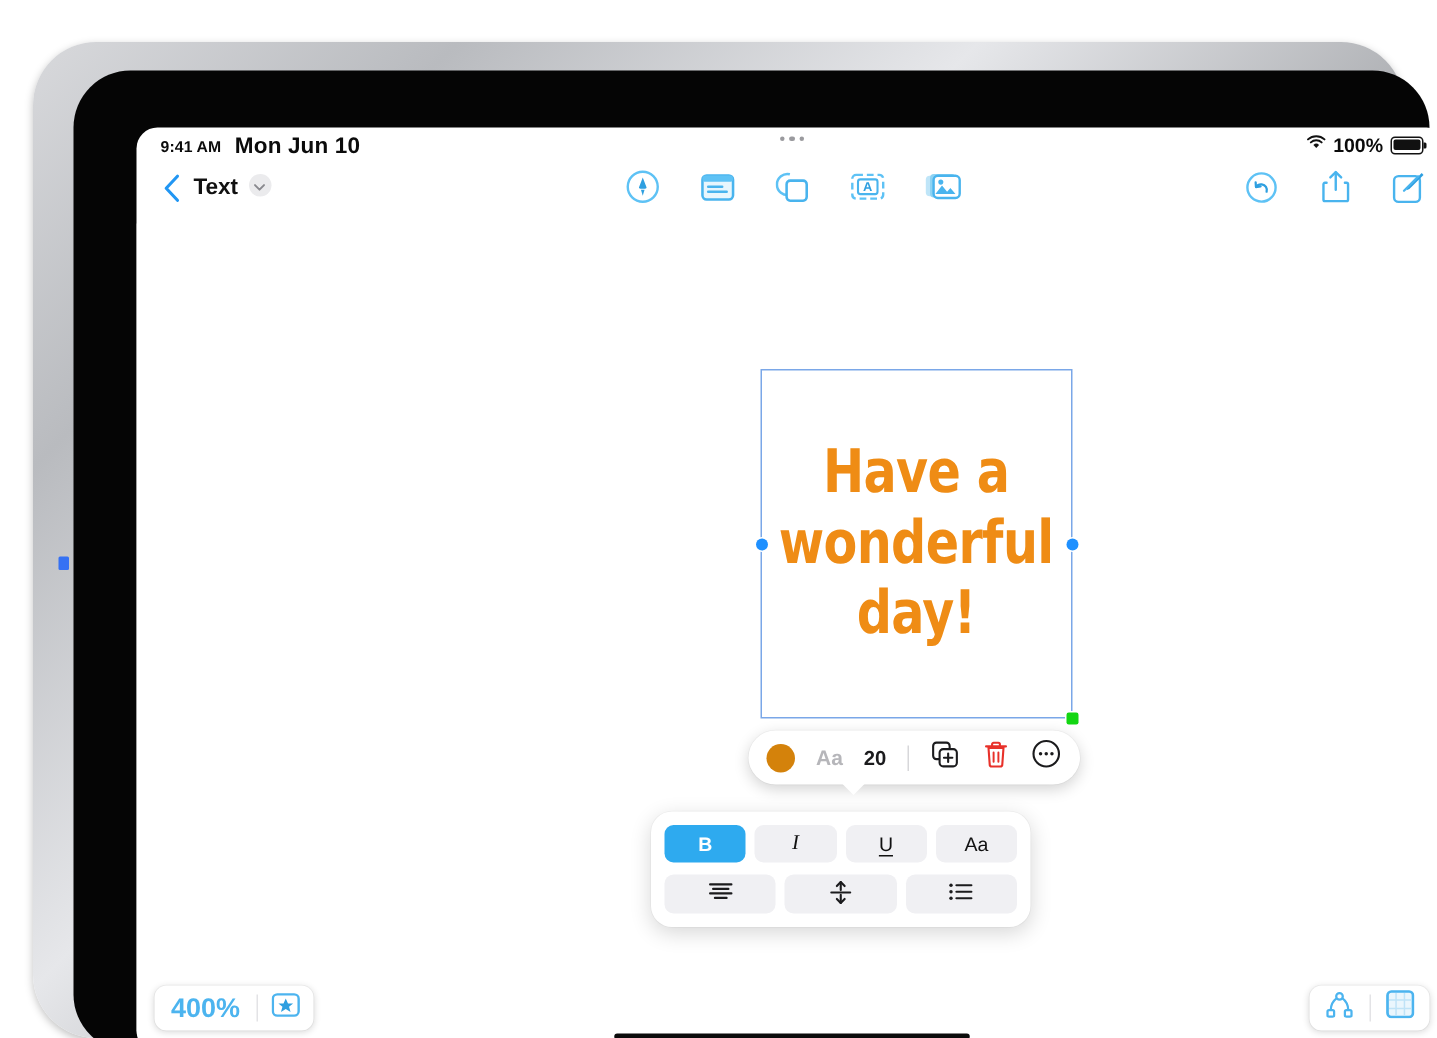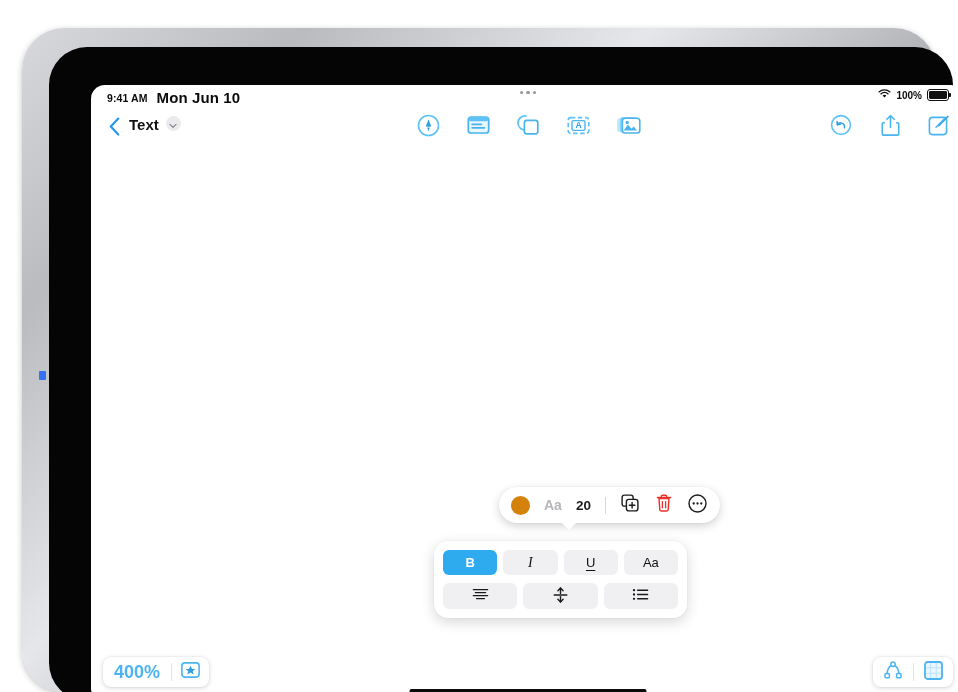--- a/index.html
+++ b/index.html
@@ -34,21 +34,21 @@
 
   
   .statusbar{
     position:absolute;left:0;top:0;width:874px;height:22px;
     display:flex;align-items:center;color:#111;font-size:10.5px;font-weight:bold;
   }
   .status-left{position:absolute;left:16px;top:4px;display:flex;gap:9px;align-items:center;}
   .status-time{font-size:10.5px;font-weight:bold;color:#0b0b0b;letter-spacing:.1px;}
   .status-date{font-size:15px;font-weight:bold;color:#0b0b0b;letter-spacing:.1px;}
   .status-right{position:absolute;right:16px;top:4px;display:flex;gap:5px;align-items:center;}
-  .status-batt-pct{font-size:10px;font-weight:bold;color:#0b0b0b;}
+  .status-batt-pct{font-size:13px;font-weight:bold;color:#0b0b0b;}
   .batt{
     width:20px;height:10px;border:1.3px solid #111;border-radius:3px;position:relative;
     display:inline-block;
   }
   .batt:after{
     content:"";position:absolute;right:-3.2px;top:3px;width:1.8px;height:4px;
     background:#111;border-radius:0 1px 1px 0;
   }
   .batt i{position:absolute;left:1.2px;top:1.2px;bottom:1.2px;right:1.2px;background:#111;border-radius:1.4px;display:block;}
   .multitask{
@@ -305,20 +305,28 @@
                   <path d="M19.8 1.4 21 2.6 11.6 12l-2 .8.8-2z" fill="#2e9fe0"></path>
                   <path d="M17.6 3.6 8 13.2" stroke="#49b4ee" stroke-width="1.5" stroke-linecap="round"></path>
                 </svg>
               </span>
             </div>
           </div>
         </div>
 
         <div class="canvas">
 
+          <div class="textbox">
+            <div class="textbox-copy">Have a
+wonderful
+day!</div>
+            <span class="handle left"></span>
+            <span class="handle right"></span>
+            <span class="handle corner"></span>
+          </div>
 
           <div class="ctx-toolbar">
             <span class="swatch"></span>
             <span class="ctx-aa">Aa</span>
             <span class="ctx-size">20</span>
             <span class="ctx-div"></span>
 
             <span class="ctx-icon">
               <span>
                 <svg width="18" height="18" viewBox="0 0 18 18">

